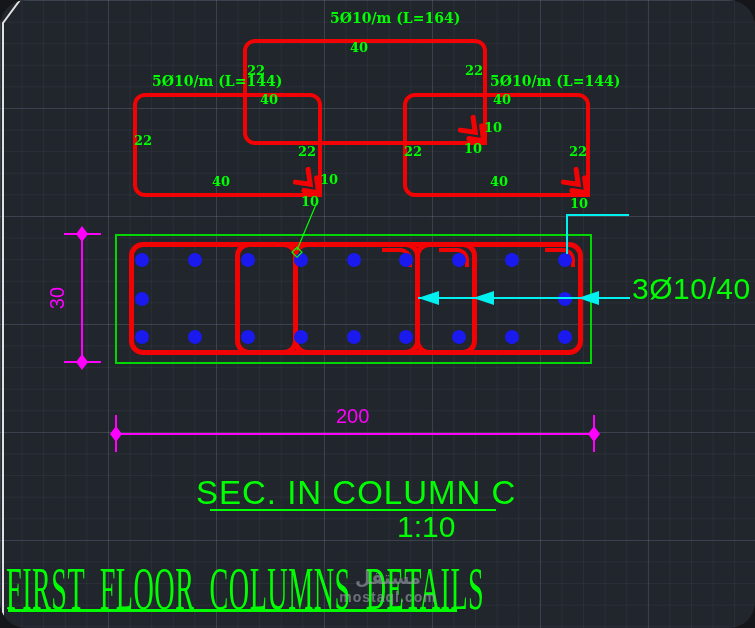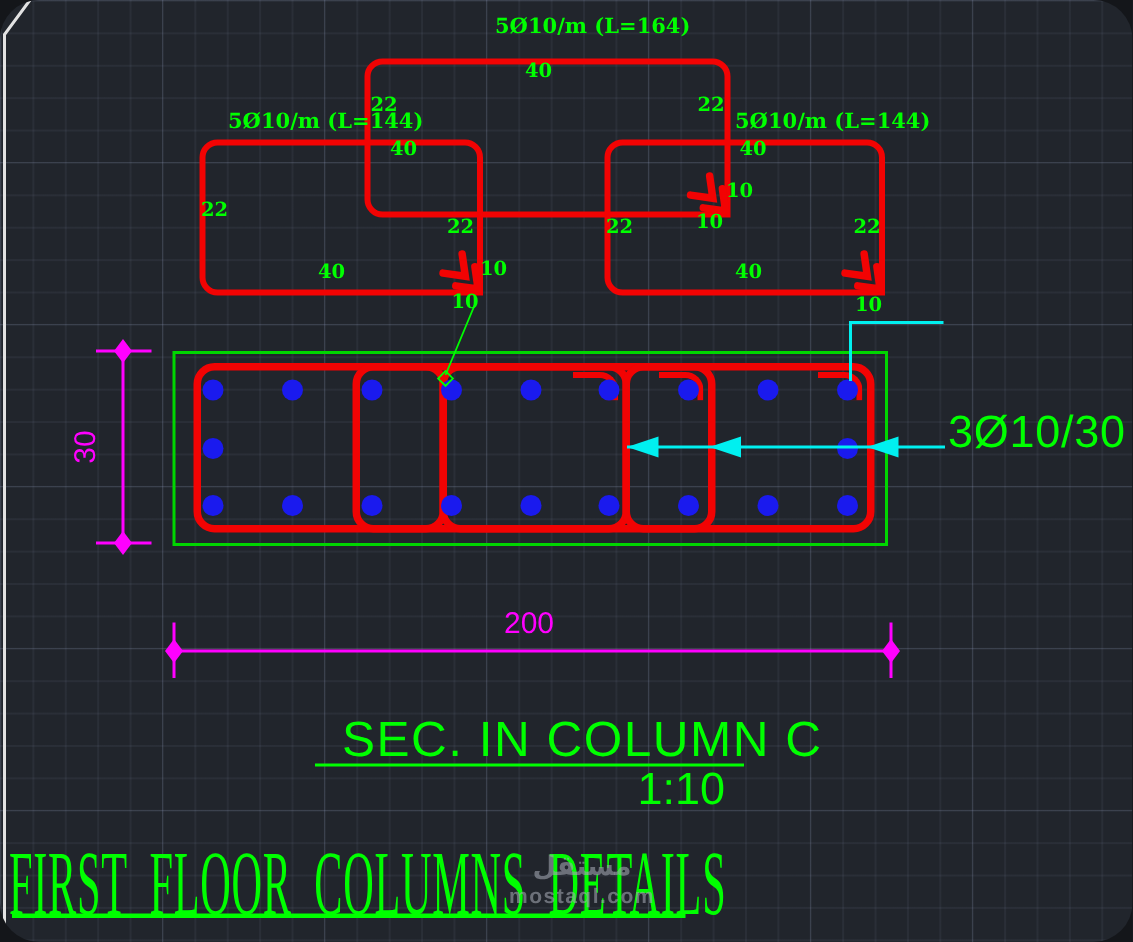--- a/index.html
+++ b/index.html
@@ -29,24 +29,24 @@
     border-top:4px solid var(--red); border-right:4px solid var(--red);
     border-top-right-radius:12px;}
   .rebar{position:absolute; width:14px; height:14px; border-radius:50%; background:var(--blue);}
   .lbl{position:absolute; color:var(--green); font-family:"DejaVu Serif", serif;
     font-weight:bold; font-size:13px; white-space:nowrap; line-height:1;}
   .lbl.lg{font-size:14px;}
   .callout{position:absolute; color:var(--green); font-size:30px; line-height:1;
     white-space:nowrap; letter-spacing:0.5px;}
   .dim-text{position:absolute; color:var(--magenta); font-size:20px; line-height:1; white-space:nowrap;}
   #dim-30{transform:rotate(-90deg); transform-origin:center;}
-  #sec-title{position:absolute; left:228px; top:476px; color:var(--green);
+  #sec-title{position:absolute; left:196px; top:476px; color:var(--green);
     font-size:33px; letter-spacing:1px; line-height:1; white-space:nowrap;}
   #sec-title-underline{position:absolute; left:210px; top:509px; width:286px; height:2px; background:var(--green);}
-  #scale-text{position:absolute; left:425px; top:512px; color:var(--green); font-size:30px; line-height:1;}
+  #scale-text{position:absolute; left:397px; top:512px; color:var(--green); font-size:30px; line-height:1;}
   #main-title{position:absolute; left:6px; top:558px; color:var(--green);
     font-family:"Liberation Serif", serif; font-size:60px; line-height:1;
     white-space:nowrap; letter-spacing:1px; word-spacing:16px;
     transform:scale(0.47,1.02); transform-origin:left top;}
   #main-title-underline{position:absolute; left:8px; top:609px; width:449px; height:3px; background:var(--green);}
   #watermark{position:absolute; left:326px; top:569px; width:124px; text-align:center;
     color:var(--wm); line-height:1; z-index:5;}
   #watermark .ar{font-size:18px; font-weight:bold; font-family:"DejaVu Sans", sans-serif;}
   #watermark .dom{font-size:14px; font-weight:bold; letter-spacing:1px; margin-top:3px;
     font-family:"Liberation Sans", sans-serif;}
@@ -141,21 +141,21 @@
       <polygon points="116,426 122,434 116,442 110,434" fill="var(--magenta)"></polygon>
       <line x1="594" y1="415" x2="594" y2="452" stroke="var(--magenta)" stroke-width="2"></line>
       <polygon points="594,426 600,434 594,442 588,434" fill="var(--magenta)"></polygon>
       <polyline points="20,0 3,23 3,628" fill="none" stroke="var(--white-edge)" stroke-width="2"></polyline>
     </svg>
 
   <div id="sec-title">SEC. IN COLUMN C</div>
   <div id="sec-title-underline"></div>
   <div id="scale-text">1:10</div>
 
-  <div class="callout" style="left:632px; top:274px;">3Ø10/30</div>
+  <div class="callout" style="left:632px; top:274px;">3Ø10/40</div>
 
   <div class="dim-text" id="dim-30" style="left:46px; top:288px;">30</div>
   <div class="dim-text" style="left:336px; top:406px;">200</div>
 
   <div id="main-title">FIRST FLOOR COLUMNS DETAILS</div>
   <div id="main-title-underline"></div>
 
   <div id="watermark">
     <div class="ar">مستقل</div>
     <div class="dom">mostaql.com</div>

